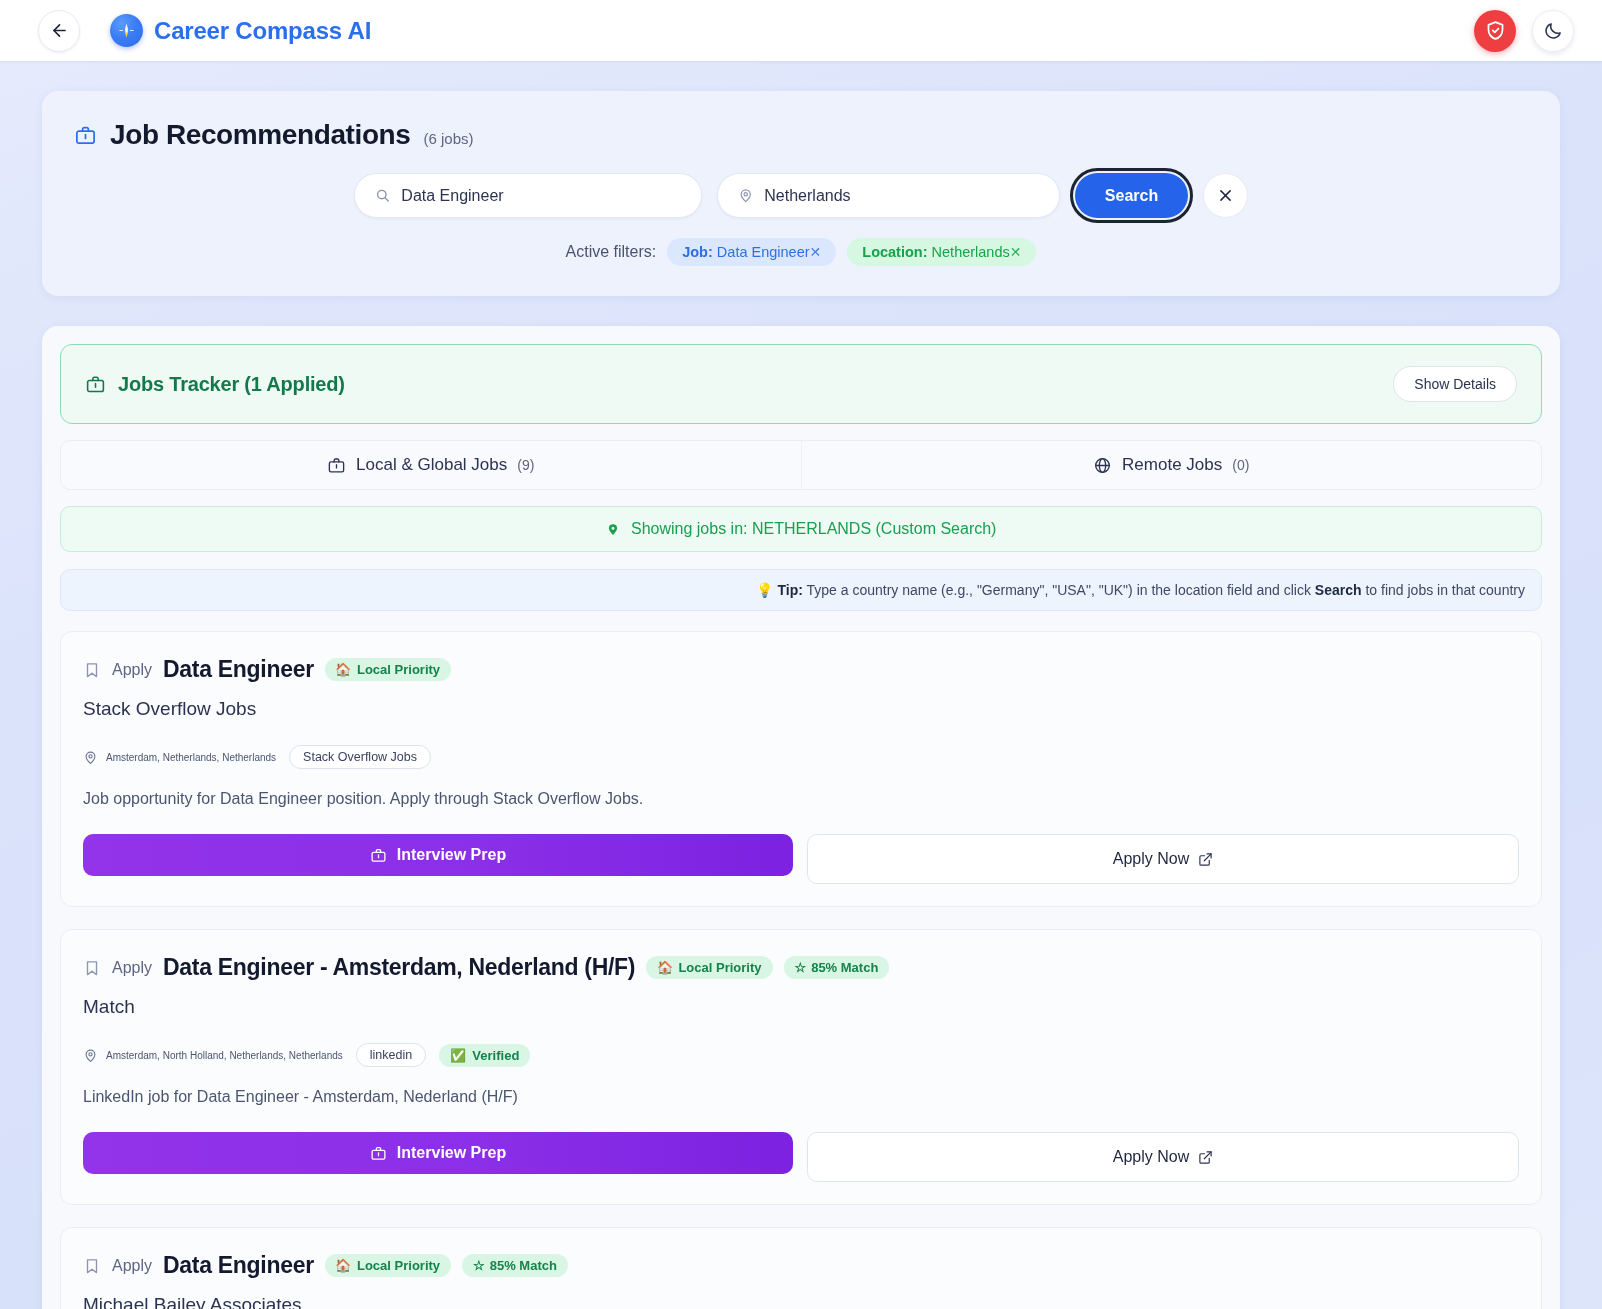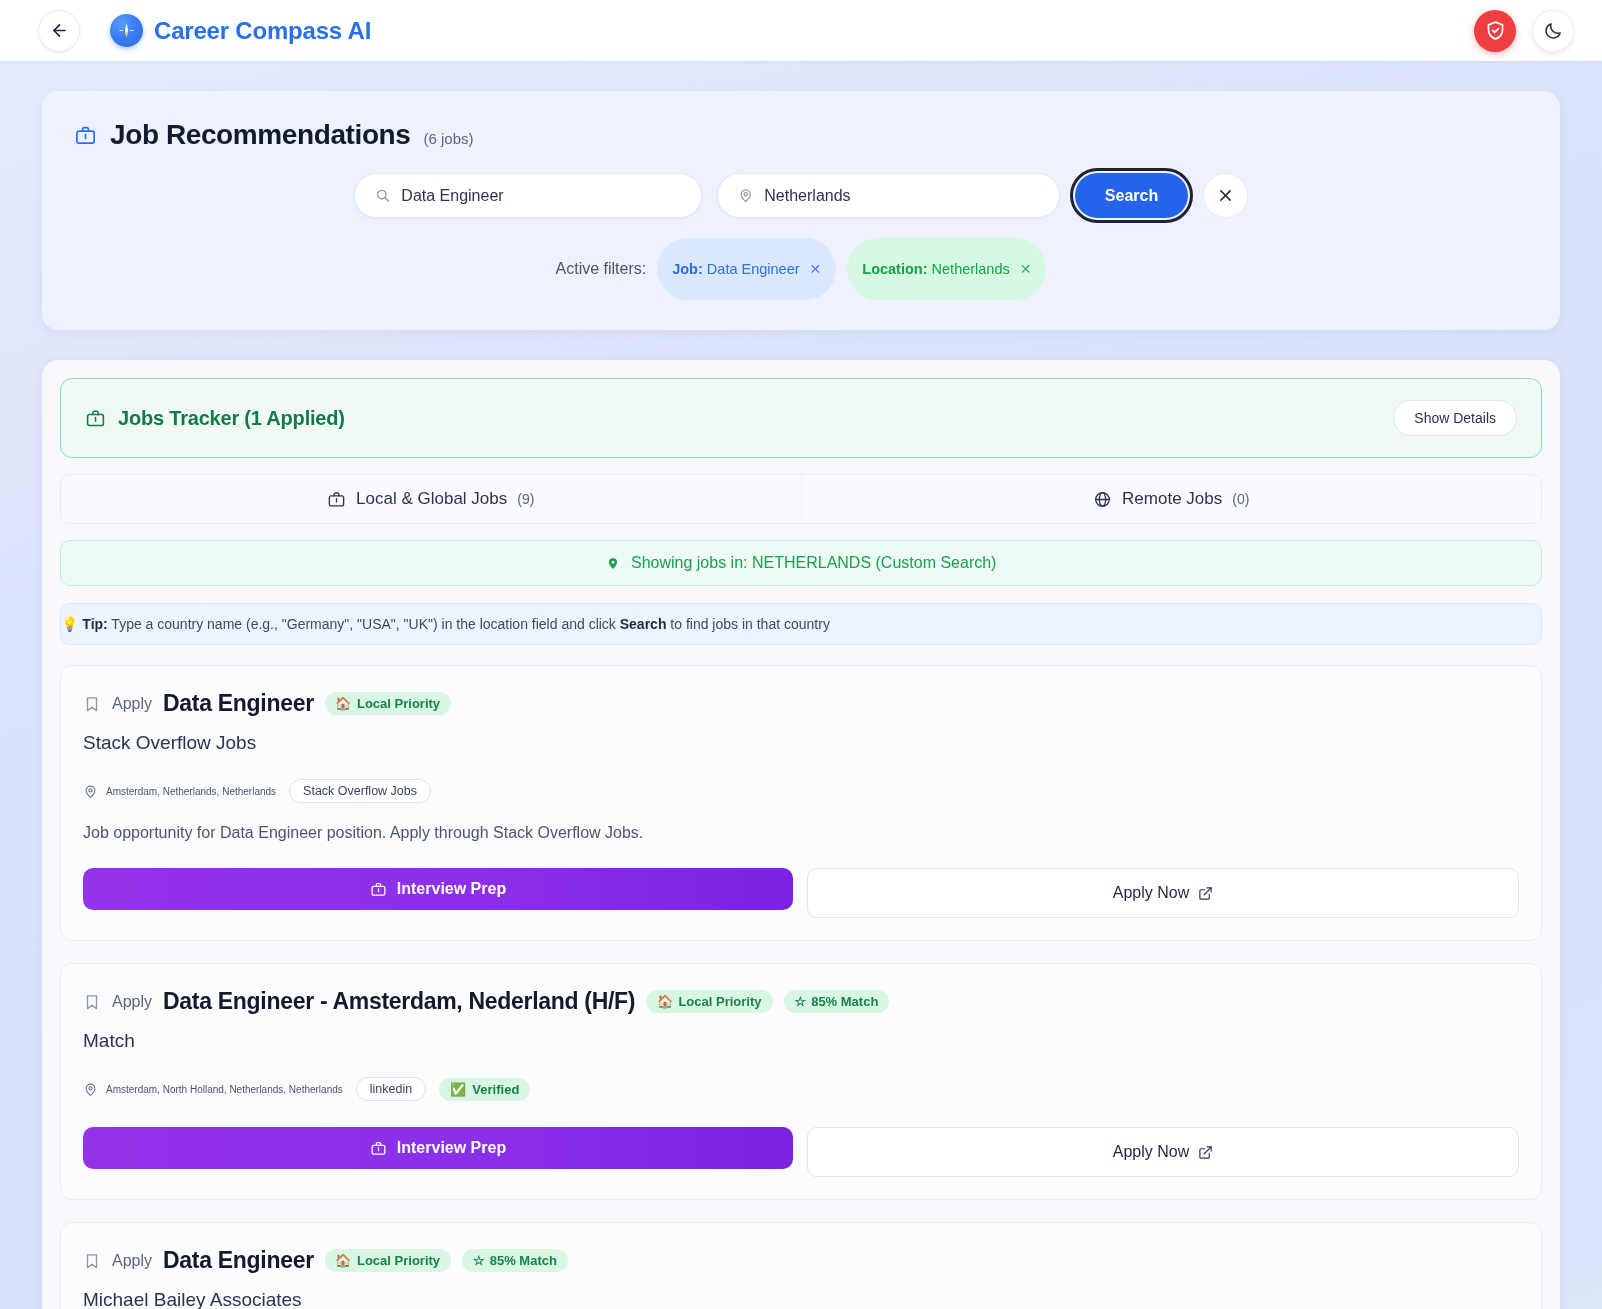--- a/index.html
+++ b/index.html
@@ -149,23 +149,23 @@
     display: flex; align-items: center; justify-content: center;
     cursor: pointer;
   }
 
   .filters-row {
     display: flex; align-items: center; justify-content: center;
     gap: 11px; margin-top: 20px;
   }
   .filters-label { font-size: 16px; color: #4a5470; }
   .chip {
-    display: inline-flex; align-items: center; gap: 10px;
+    display: inline-flex; align-items: center; gap: 0;
     border-radius: 999px;
-    padding: 23px 15px;
+    padding: 6px 15px;
     font-size: 14.5px;
   }
   .chip.blue { background: #dbe7fe; color: #2f6fe4; }
   .chip.green { background: #d6f7e1; color: #17a34a; }
   .chip b { font-weight: 700; }
   .chip .x { cursor: pointer; font-size: 14px; opacity: .85; }
 
   
   .results-panel {
     background: #f7f9fd;
@@ -225,22 +225,22 @@
     text-align: center;
     padding: 13px 12px;
     font-size: 16px;
     color: #18a04f;
     margin-bottom: 17px;
   }
   .banner-tip {
     background: #eef4fe;
     border: 1px solid #dde7f9;
     border-radius: 10px;
-    text-align: left;
-    padding: 12px 0;
+    text-align: right;
+    padding: 12px 16px;
     font-size: 14px;
     color: #3e4864;
     margin-bottom: 20px;
   }
   .banner-tip b { font-weight: 700; color: #1e2840; }
 
   
   .job-card {
     background: #fbfcfe;
     border: 1px solid #e9edf5;
@@ -539,20 +539,21 @@
             <circle cx="12" cy="10.1" r="2.6"></circle>
           </svg>
           <span>Amsterdam, North Holland, Netherlands, Netherlands</span>
         </span>
         <span class="tag-pill">linkedin</span>
         <span class="verified-badge">
           <span>✅</span>
           <span>Verified</span>
         </span>
       </div>
+      <div class="job-desc">LinkedIn job for Data Engineer - Amsterdam, Nederland (H/F)</div>
       <div class="job-actions">
         <button class="btn-prep">
           <svg class="svg-ico" width="17" height="17" viewBox="0 0 24 24" fill="none" stroke="#ffffff" stroke-width="1.8" stroke-linecap="round" stroke-linejoin="round">
             <rect x="3" y="7.5" width="18" height="12.5" rx="2"></rect>
             <path d="M9 7.5V5.4a1.6 1.6 0 0 1 1.6-1.6h2.8A1.6 1.6 0 0 1 15 5.4v2.1"></path>
             <line x1="12" y1="11" x2="12" y2="15"></line>
           </svg>
           <span>Interview Prep</span>
         </button>
         <button class="btn-apply">

